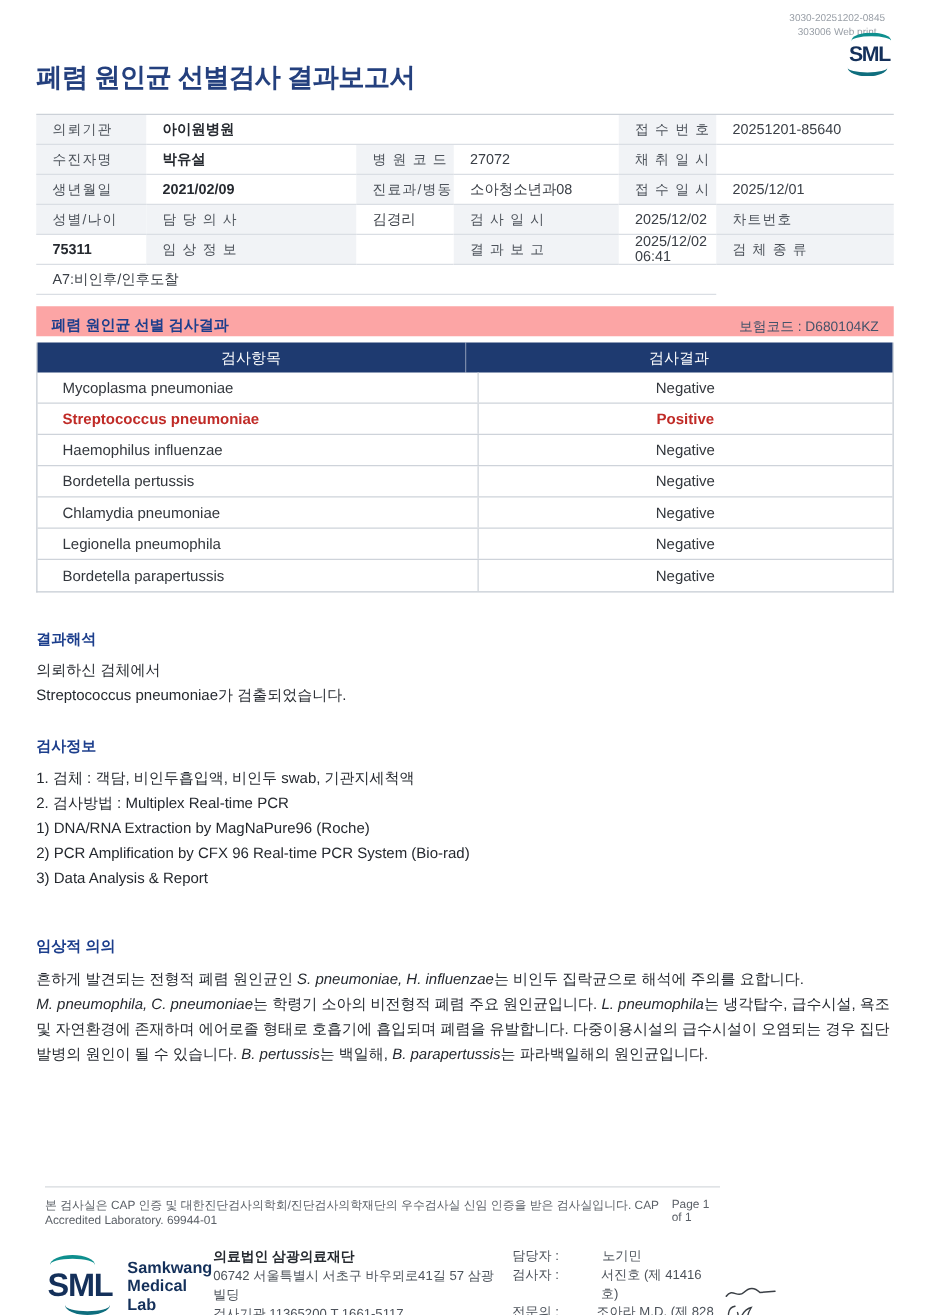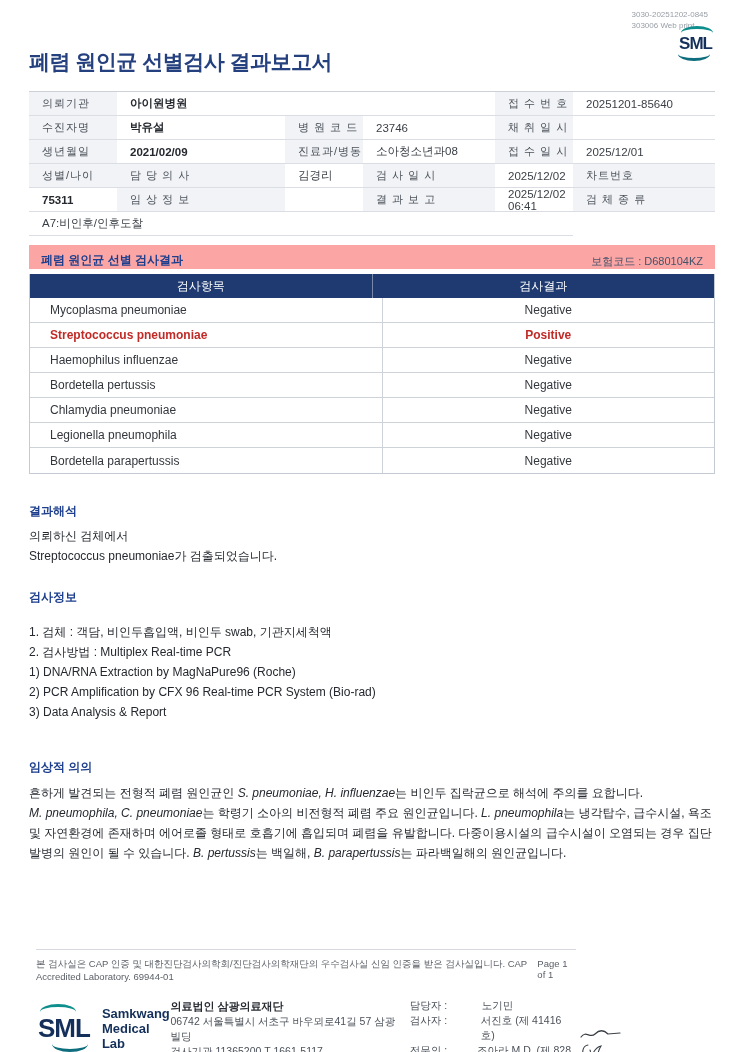--- a/index.html
+++ b/index.html
@@ -2,21 +2,21 @@
 <html><head>
 <meta charset="utf-8">
 <style>
   * { margin:0; padding:0; box-sizing:border-box; }
   html,body { background:#fff; }
   body { font-family:"Liberation Sans","DejaVu Sans",sans-serif; color:#222; }
   .page { position:relative; width:744px; height:1052px; background:#fff; overflow:hidden; margin:0 auto; }
   .content { padding:0 29px; }
 
   
-  .doc-meta { position:absolute; top:10px; right:36px; font-size:8px; color:#989ea6; line-height:1.35; text-align:left; }
+  .doc-meta { position:absolute; top:10px; right:36px; font-size:8px; color:#989ea6; line-height:1.35; text-align:center; }
   .page-title { padding-top:48px; font-size:21px; font-weight:bold; color:#24407e; letter-spacing:-0.5px; }
 
   .sml { position:relative; display:inline-block; font-weight:bold; color:#14305a; letter-spacing:-1px; }
   .sml-small { position:absolute; top:34px; right:32px; font-size:17px; }
   .sml .arc-top { position:absolute; width:36px; height:16px; border-top:3px solid #0e8f8e; border-radius:50%; top:-9px; left:2px; }
   .sml .arc-bottom { position:absolute; width:36px; height:16px; border-bottom:3px solid #0f6e7e; border-radius:50%; bottom:-8px; right:2px; }
   .sml-small .arc-top { width:32px; height:14px; top:-8px; }
   .sml-small .arc-bottom { width:32px; height:14px; bottom:-7px; }
 
   
@@ -41,21 +41,21 @@
   .rt-item { flex:1; display:flex; align-items:center; padding-left:20px; font-size:12px; color:#33373d; border-right:1px solid #ced3da; }
   .rt-result { flex:1; display:flex; align-items:center; justify-content:center; font-size:12px; color:#33373d; }
   .rt-row.hl .rt-item, .rt-row.hl .rt-result { color:#c02b27; font-weight:bold; }
 
   
   .sec-heading { font-size:12px; font-weight:bold; color:#1c3e8c; }
   .sec-line { font-size:12px; color:#25292f; line-height:20px; }
   .interp { margin-top:29px; }
   .interp .sec-heading { margin-bottom:6px; }
   .testinfo { margin-top:23px; }
-  .testinfo .sec-heading { margin-bottom:16px; }
+  .testinfo .sec-heading { margin-bottom:6px; }
   .clinical { margin-top:37px; }
   .clinical .sec-heading { margin-bottom:7px; }
   .clinical p { font-size:12px; color:#25292f; line-height:20px; }
   .clinical p i { font-style:italic; }
 
   
   .footer { position:absolute; top:949px; left:0; width:612px; padding:0 36px; }
   .cap-row { border-top:1px solid #d6dade; padding-top:8px; display:flex; justify-content:space-between; font-size:9.5px; color:#5b6067; }
   .footer-main { margin-top:16px; display:flex; align-items:flex-start; }
   .f-logo { width:148px; display:flex; align-items:center; padding-top:8px; }
@@ -92,21 +92,21 @@
     <div class="page-title">폐렴 원인균 선별검사 결과보고서</div>
 
     <div class="info-table">
         <div class="icell ilabel">의뢰기관</div>
         <div class="icell ivalue bold" style="grid-column: span 3;">아이원병원</div>
         <div class="icell ilabel">접 수 번 호</div>
         <div class="icell ivalue">20251201-85640</div>
         <div class="icell ilabel">수진자명</div>
         <div class="icell ivalue bold">박유설</div>
         <div class="icell ilabel">병 원 코 드</div>
-        <div class="icell ivalue">23746</div>
+        <div class="icell ivalue">27072</div>
         <div class="icell ilabel">채 취 일 시</div>
         <div class="icell ivalue"></div>
         <div class="icell ilabel">생년월일</div>
         <div class="icell ivalue bold">2021/02/09</div>
         <div class="icell ilabel">진료과/병동</div>
         <div class="icell ivalue">소아청소년과08</div>
         <div class="icell ilabel">접 수 일 시</div>
         <div class="icell ivalue">2025/12/01</div>
         <div class="icell ilabel">성별/나이</div>
         <div class="icell ilabel">담 당 의 사</div>

